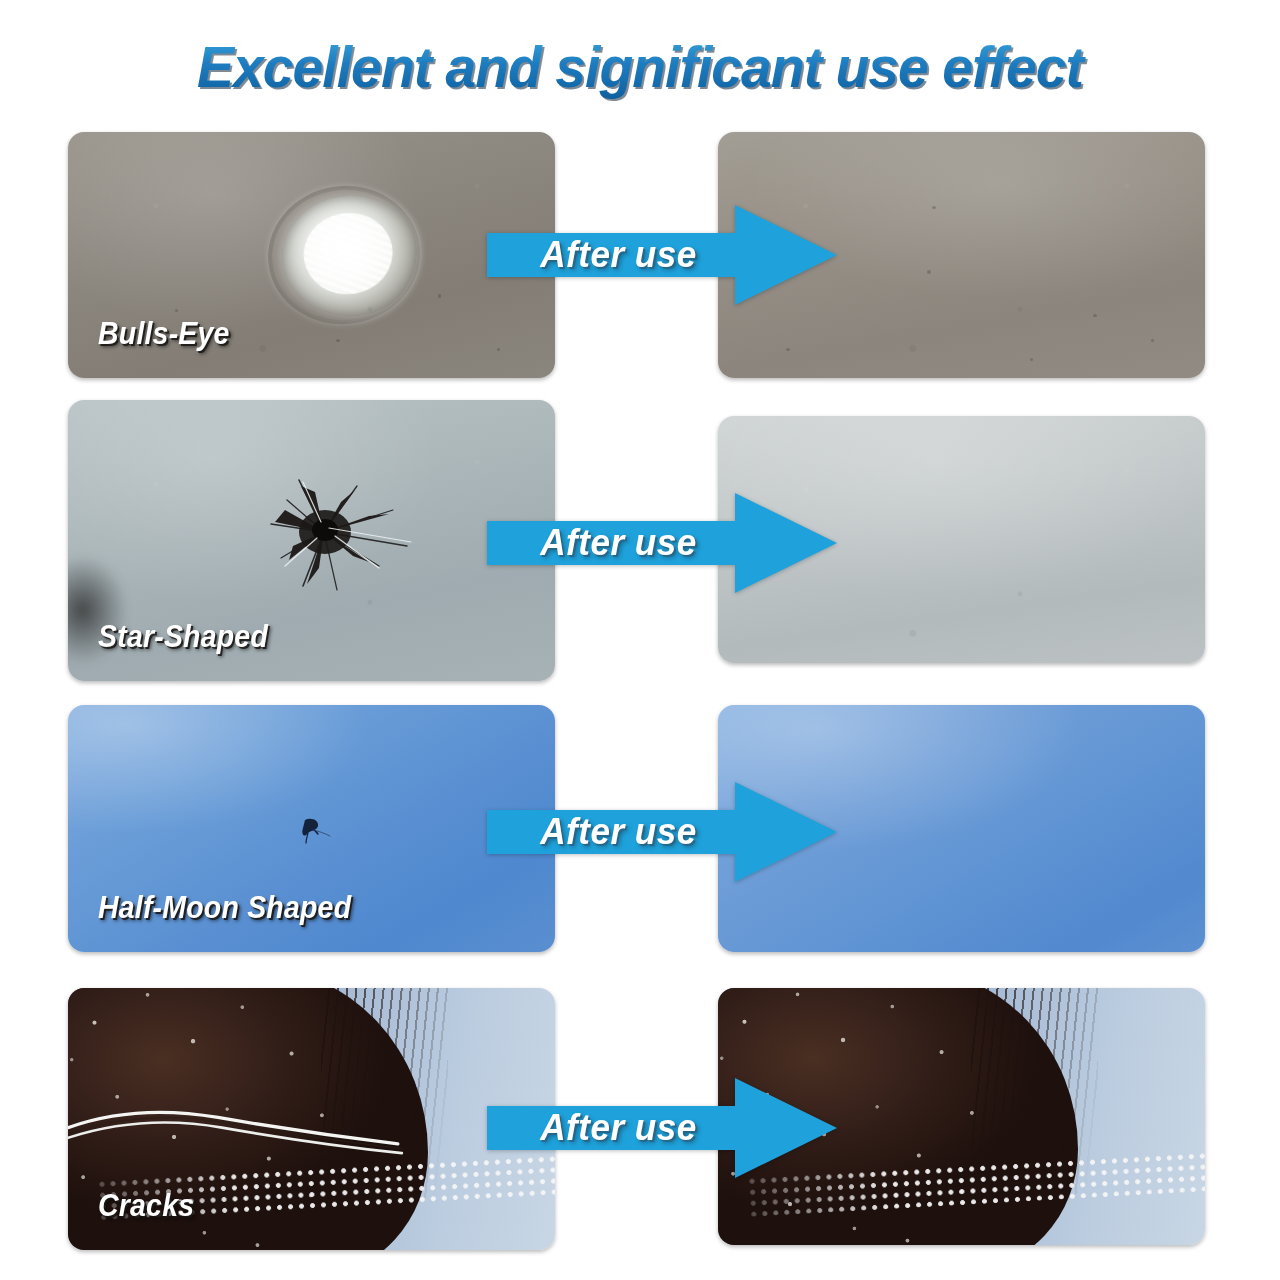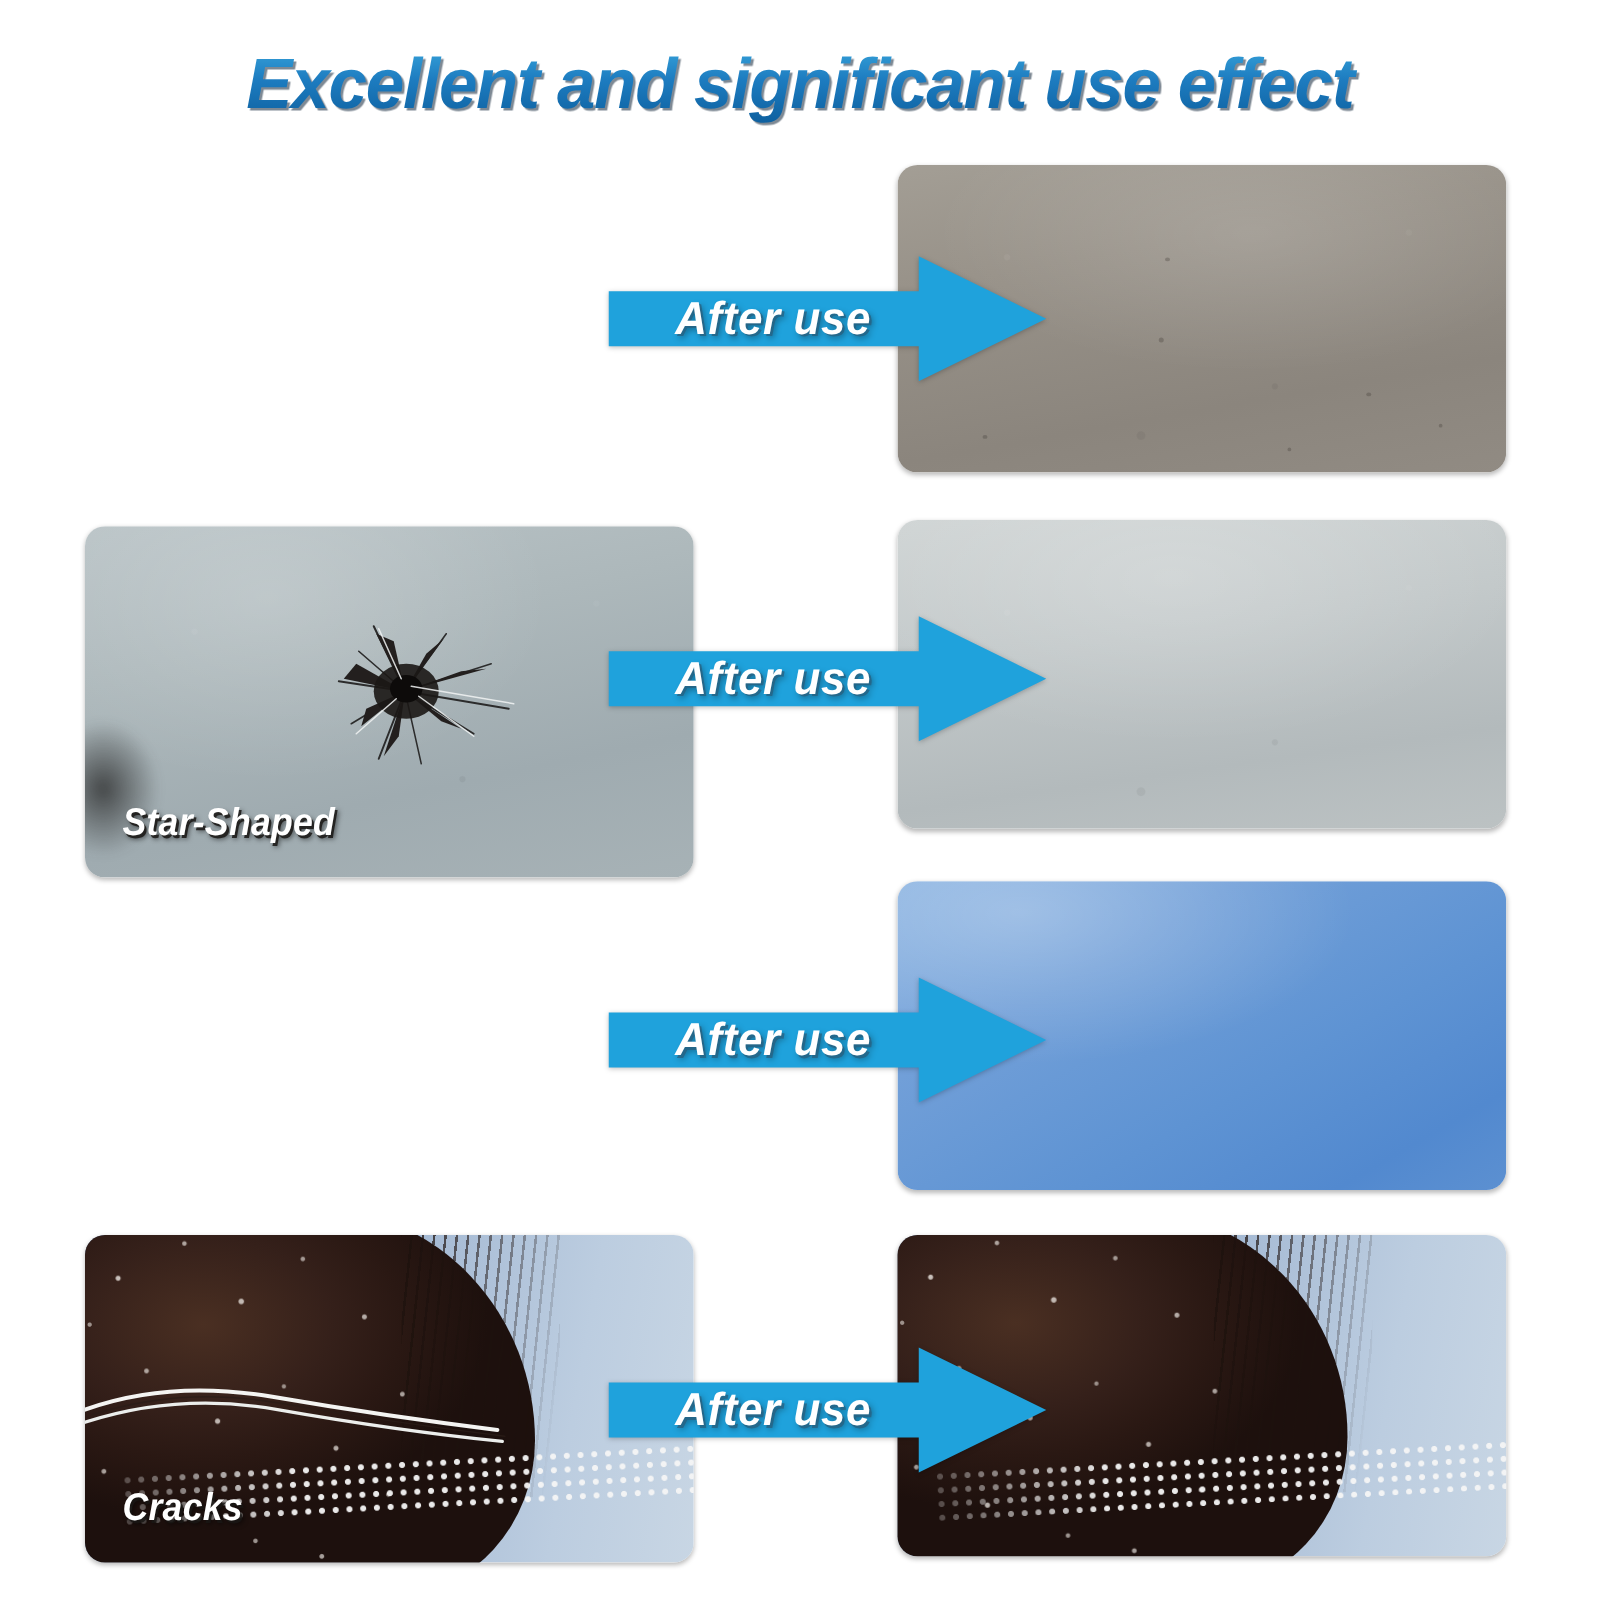--- a/index.html
+++ b/index.html
@@ -207,20 +207,33 @@
     pointer-events:none;
   }
 </style>
 </head>
 <body>
 
 <div id="stage">
 
   <div class="title">Excellent and significant use effect</div>
 
+  <div class="panel" style="left:68px;top:132px;width:487px;height:246px;">
+    <div class="inner glass-taupe"></div>
+    <div class="chip-ring"></div>
+    <div class="chip-bullseye"></div>
+    <div class="grain"></div>
+    <div class="specks">
+      <i style="left:22%;top:72%;width:3px;height:3px;"></i>
+      <i style="left:55%;top:84%;width:4px;height:3px;"></i>
+      <i style="left:76%;top:66%;width:3px;height:4px;"></i>
+      <i style="left:88%;top:88%;width:3px;height:3px;"></i>
+    </div>
+    <div class="caption">Bulls-Eye</div>
+  </div>
 
   <div class="panel" style="left:718px;top:132px;width:487px;height:246px;">
     <div class="inner glass-taupe2"></div>
     <div class="grain"></div>
     <div class="specks">
       <i style="left:44%;top:30%;width:4px;height:3px;"></i>
       <i style="left:43%;top:56%;width:4px;height:4px;"></i>
       <i style="left:23%;top:49%;width:3px;height:3px;"></i>
       <i style="left:77%;top:74%;width:4px;height:3px;"></i>
       <i style="left:64%;top:92%;width:3px;height:3px;"></i>
@@ -229,21 +242,21 @@
     </div>
   </div>
 
   <div class="arrow" style="left:487px;top:199px;width:350px;">
     <svg viewBox="0 0 350 112" preserveAspectRatio="none">
       <path d="M0,34 L248,34 L248,6 L350,56 L248,106 L248,78 L0,78 Z" fill="#1fa2dc"></path>
     </svg>
     <div class="arrow-label">After use</div>
   </div>
 
-  <div class="panel" style="left:68px;top:421px;width:487px;height:281px;">
+  <div class="panel" style="left:68px;top:400px;width:487px;height:281px;">
     <div class="inner glass-bluegrey"></div>
     <div class="smudge-left"></div>
     <div class="star-crack">
       <svg viewBox="0 0 200 140">
         <g stroke="#2c2c2c" fill="none" stroke-linecap="round">
           <path d="M95,70 L70,18" stroke-width="1.6"></path>
           <path d="M95,70 L58,38" stroke-width="1.3"></path>
           <path d="M95,70 L42,62" stroke-width="1.5"></path>
           <path d="M95,70 L52,96" stroke-width="1.3"></path>
           <path d="M95,70 L74,124" stroke-width="1.6"></path>
@@ -281,20 +294,32 @@
     <div class="grain"></div>
   </div>
 
   <div class="arrow" style="left:487px;top:487px;width:350px;">
     <svg viewBox="0 0 350 112" preserveAspectRatio="none">
       <path d="M0,34 L248,34 L248,6 L350,56 L248,106 L248,78 L0,78 Z" fill="#1fa2dc"></path>
     </svg>
     <div class="arrow-label">After use</div>
   </div>
 
+  <div class="panel" style="left:68px;top:705px;width:487px;height:247px;">
+    <div class="inner sky"></div>
+    <div class="chip-halfmoon">
+      <svg viewBox="0 0 30 30">
+        <path d="M8,6 C14,3 22,6 21,12 C20,17 13,16 10,20 C7,24 4,20 6,14 Z" fill="#14223c"></path>
+        <path d="M13,14 C16,15 19,17 21,20" stroke="#14223c" stroke-width="1.4" fill="none" stroke-linecap="round"></path>
+        <path d="M16,16 C21,17 27,19 33,22" stroke="#2d4468" stroke-width="1" fill="none" stroke-linecap="round" opacity=".8"></path>
+        <path d="M11,19 C10,23 9,26 9,29" stroke="#14223c" stroke-width="1.2" fill="none" stroke-linecap="round"></path>
+      </svg>
+    </div>
+    <div class="caption">Half-Moon Shaped</div>
+  </div>
 
   <div class="panel" style="left:718px;top:705px;width:487px;height:247px;">
     <div class="inner sky2"></div>
   </div>
 
   <div class="arrow" style="left:487px;top:776px;width:350px;">
     <svg viewBox="0 0 350 112" preserveAspectRatio="none">
       <path d="M0,34 L248,34 L248,6 L350,56 L248,106 L248,78 L0,78 Z" fill="#1fa2dc"></path>
     </svg>
     <div class="arrow-label">After use</div>

